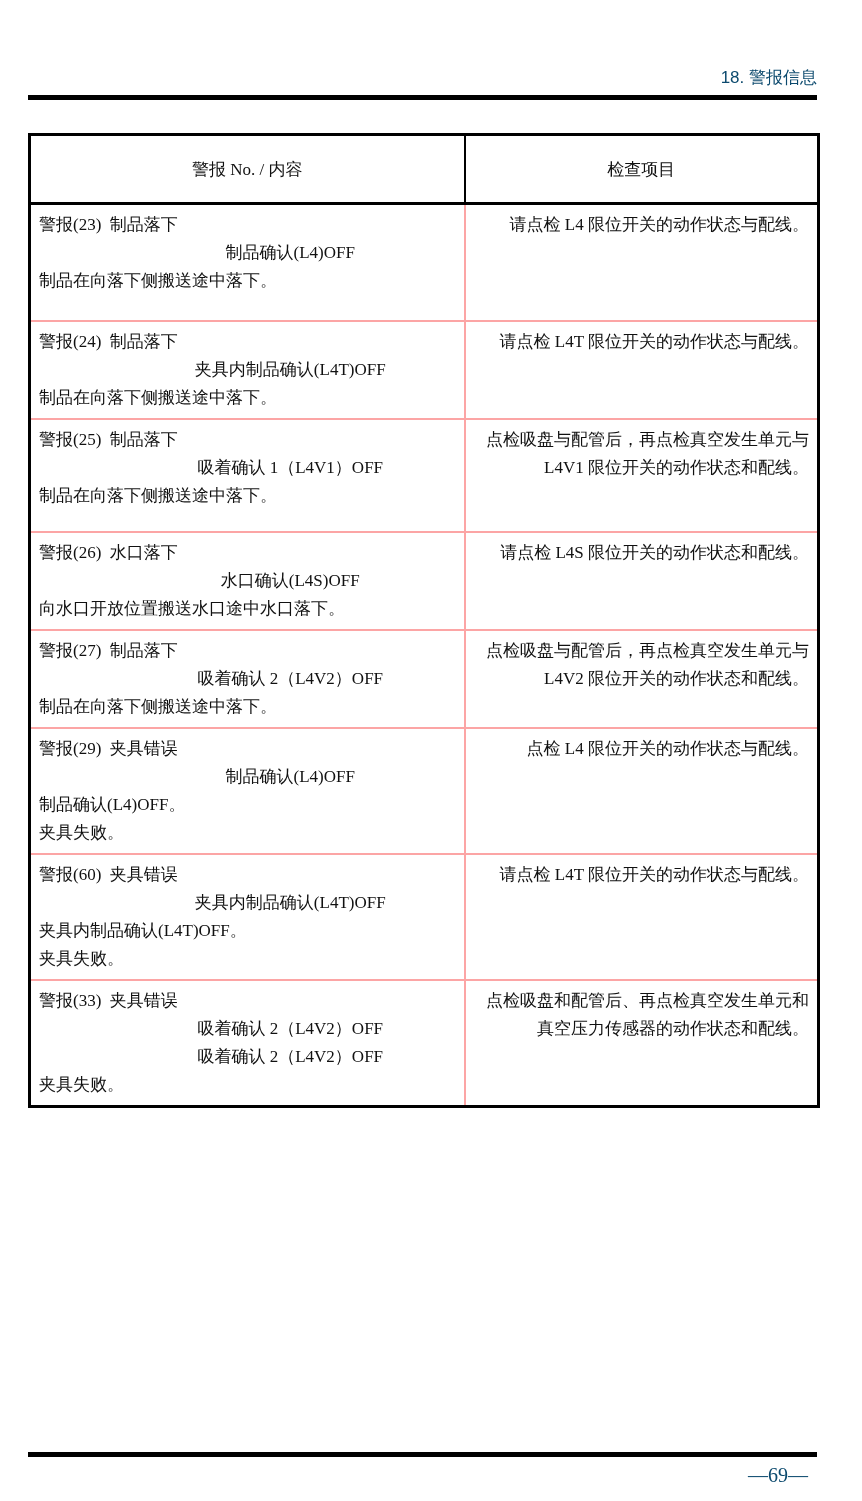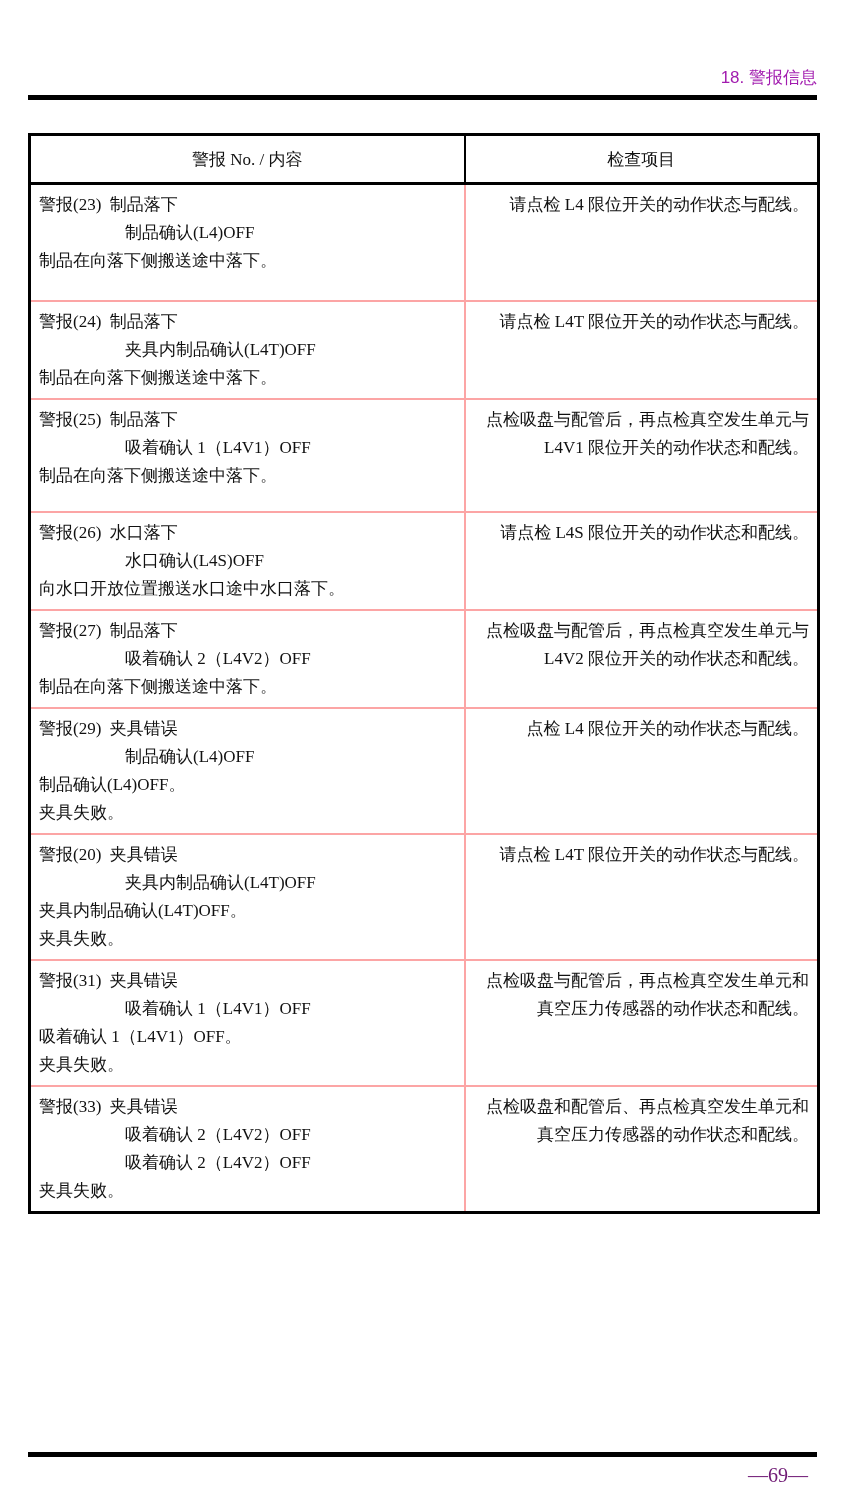--- a/index.html
+++ b/index.html
@@ -5,58 +5,58 @@
   html, body { margin: 0; padding: 0; background: #ffffff; }
   body {
     width: 862px; height: 1501px; position: relative;
     font-family: "Liberation Serif", "DejaVu Serif", serif;
     color: #111111;
   }
   .running-header {
     position: absolute; top: 66px; left: 28px; width: 789px;
     text-align: right;
     font-family: "Liberation Sans", "DejaVu Sans", sans-serif;
-    font-size: 17px; color: #a21caf;
+    font-size: 17px; color: #0c4a6e;
   }
   .header-rule {
     position: absolute; top: 95px; left: 28px; width: 789px; height: 5px;
     background: #000000;
   }
   table.alarm-table {
     position: absolute; top: 133px; left: 28px;
     width: 789px; table-layout: fixed;
     border-collapse: collapse;
     border: 3px solid #000000;
     font-size: 17px;
   }
   table.alarm-table col.c-alarm { width: 435px; }
   table.alarm-table col.c-check { width: 354px; }
   table.alarm-table th {
     border: 2px solid #000000;
     border-bottom: 3px solid #000000;
     font-weight: normal; text-align: center;
-    height: 30px; padding: 8px 4px;
+    height: 30px; padding: 18px 4px;
     font-size: 17px;
   }
   table.alarm-table td {
     border: 2px solid #fca5a5;
     vertical-align: top;
     padding: 6px 8px;
     line-height: 28px;
   }
   .alarm-line { white-space: pre-wrap; }
-  .alarm-line.indent { padding-left: 86px; }
+  .alarm-line.indent { padding-left: 86px; text-align: center; }
   .check-text { white-space: pre-wrap; text-align: right; }
   .footer-rule {
     position: absolute; top: 1452px; left: 28px; width: 789px; height: 5px;
     background: #000000;
   }
   .page-number {
     position: absolute; top: 1464px; left: 28px; width: 780px;
-    text-align: right; font-size: 20px; color: #701a75;
+    text-align: right; font-size: 20px; color: #0c4a6e;
   }
 </style>
 </head>
 <body>
 
 <div class="running-header">
   <span>18. 警报信息</span>
 </div>
 <div class="header-rule"></div>
 
@@ -128,38 +128,27 @@
           <div class="alarm-line indent">制品确认(L4)OFF</div>
           <div class="alarm-line">制品确认(L4)OFF。</div>
           <div class="alarm-line">夹具失败。</div>
         </td>
         <td>
           <div class="check-text">点检 L4 限位开关的动作状态与配线。</div>
         </td>
       </tr>
       <tr style="height: 113px;">
         <td>
-          <div class="alarm-line">警报(20)  夹具错误</div>
+          <div class="alarm-line">警报(60)  夹具错误</div>
           <div class="alarm-line indent">夹具内制品确认(L4T)OFF</div>
           <div class="alarm-line">夹具内制品确认(L4T)OFF。</div>
           <div class="alarm-line">夹具失败。</div>
         </td>
         <td>
           <div class="check-text">请点检 L4T 限位开关的动作状态与配线。</div>
-        </td>
-      </tr>
-      <tr style="height: 117px;">
-        <td>
-          <div class="alarm-line">警报(31)  夹具错误</div>
-          <div class="alarm-line indent">吸着确认 1（L4V1）OFF</div>
-          <div class="alarm-line">吸着确认 1（L4V1）OFF。</div>
-          <div class="alarm-line">夹具失败。</div>
-        </td>
-        <td>
-          <div class="check-text">点检吸盘与配管后，再点检真空发生单元和真空压力传感器的动作状态和配线。</div>
         </td>
       </tr>
       <tr style="height: 112px;">
         <td>
           <div class="alarm-line">警报(33)  夹具错误</div>
           <div class="alarm-line indent">吸着确认 2（L4V2）OFF</div>
           <div class="alarm-line indent">吸着确认 2（L4V2）OFF</div>
           <div class="alarm-line">夹具失败。</div>
         </td>
         <td>

